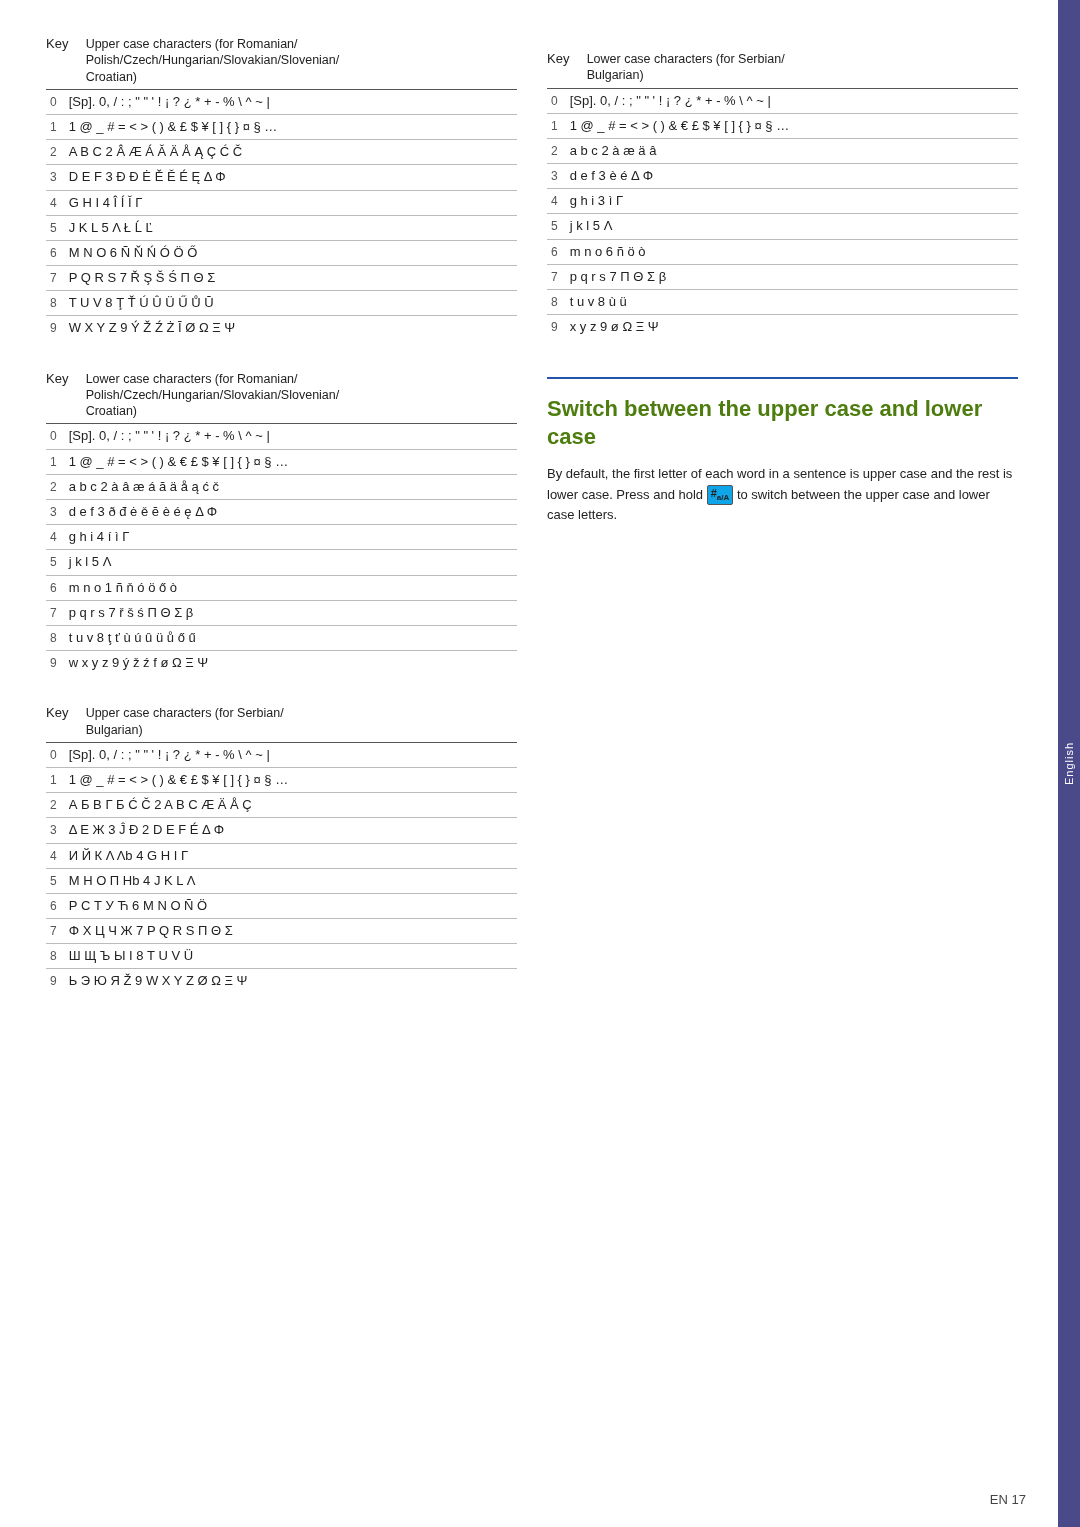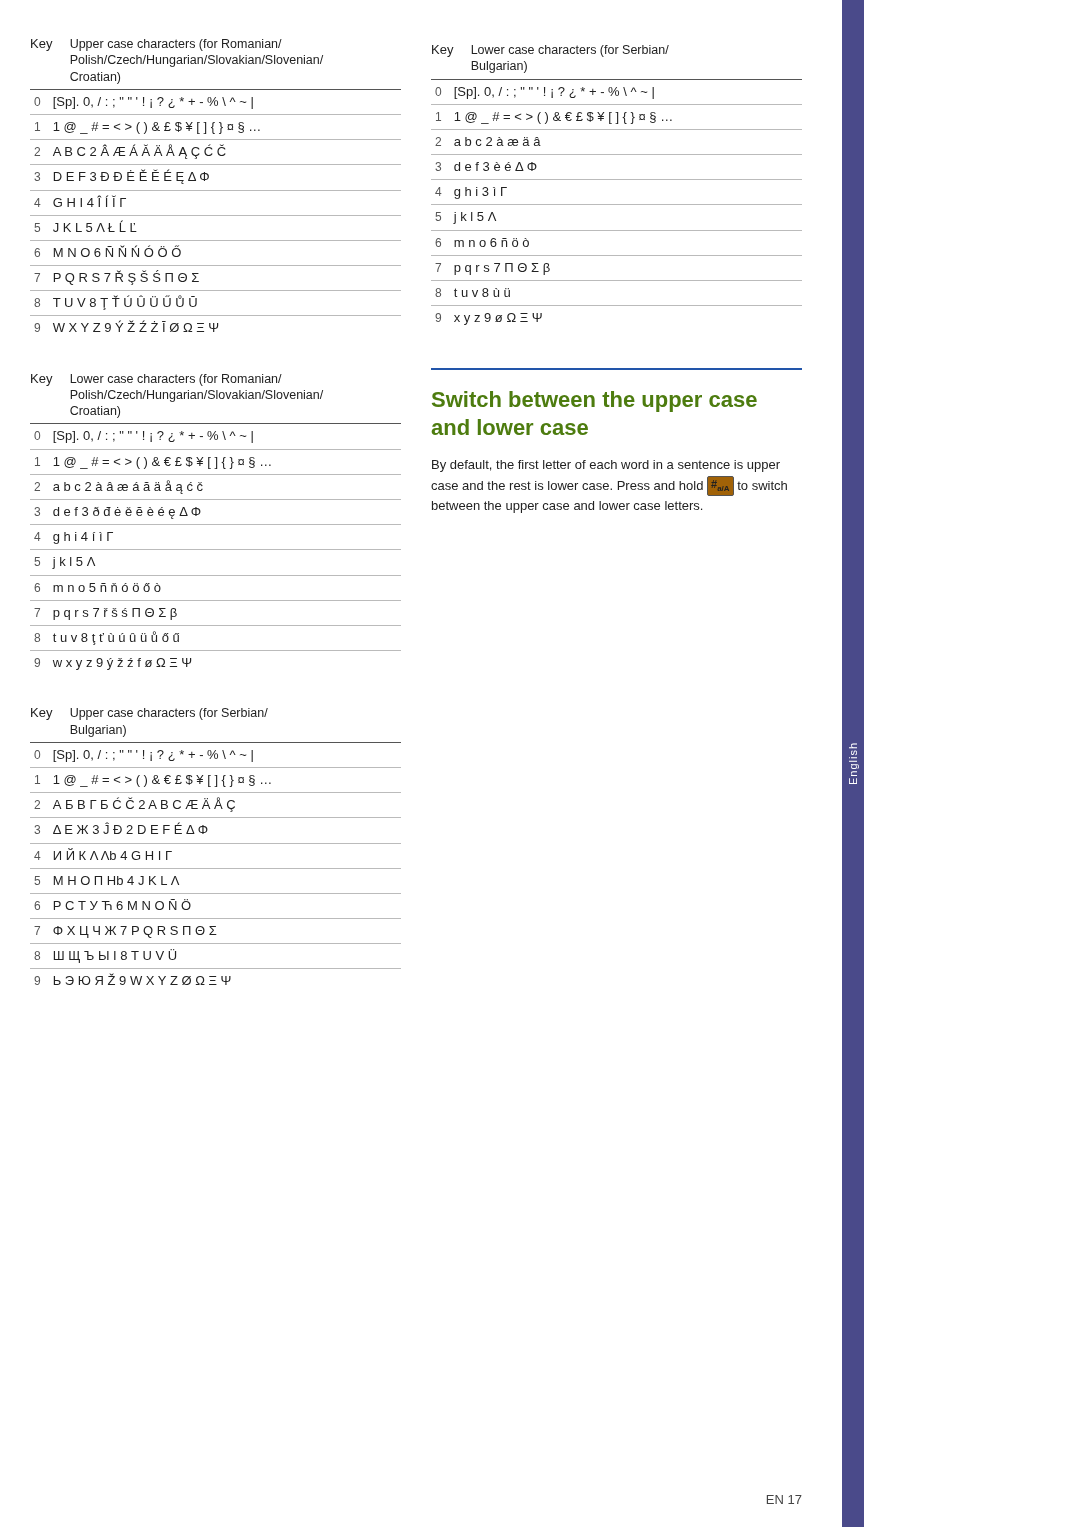--- a/index.html
+++ b/index.html
@@ -7,23 +7,24 @@
       font-family: Arial, Helvetica, sans-serif;
       font-size: 13px;
       background: #fff;
       color: #222;
       width: 1080px;
       min-height: 1527px;
       position: relative;
     }
     .page {
       display: flex;
-      width: 864px;
+      width: 1080px;
       min-height: 1527px;
       position: relative;
+      padding-left: 16px;
     }
     .sidebar-tab {
       width: 22px;
       background: #4a4a8a;
       display: flex;
       align-items: center;
       justify-content: center;
       position: absolute;
       right: 0;
       top: 0;
@@ -114,37 +115,37 @@
       color: #222;
     }
     .kbd-inline {
       display: inline-block;
       border: 1px solid #555;
       border-radius: 2px;
       padding: 0 3px;
       font-size: 11px;
       font-weight: bold;
       line-height: 1.3;
-      background: #a16207;
+      background: #0ea5e9;
       vertical-align: middle;
       position: relative;
     }
     .kbd-sub {
       font-size: 8px;
       vertical-align: sub;
     }
     .page-footer {
       position: absolute;
       bottom: 20px;
-      right: 62px;
+      right: 54px;
       font-size: 13px;
       color: #444;
     }
     .right-top-table {
-      margin-top: 6px;
+      margin-top: 15px;
     }
     .info-divider {
       border: none;
       border-top: 2.5px solid #2255aa;
       margin-bottom: 16px;
       margin-top: 4px;
     }
   </style>
 </head>
 <body>
@@ -228,21 +229,21 @@
             <tr>
               <td class="key-cell">4</td>
               <td>g h i 4 í ì Γ</td>
             </tr>
             <tr>
               <td class="key-cell">5</td>
               <td>j k l 5 Λ</td>
             </tr>
             <tr>
               <td class="key-cell">6</td>
-              <td>m n o 5 ñ ň ó ö ő ò</td>
+              <td>m n o 1 ñ ň ó ö ő ò</td>
             </tr>
             <tr>
               <td class="key-cell">7</td>
               <td>p q r s 7 ř š ś Π Θ Σ β</td>
             </tr>
             <tr>
               <td class="key-cell">8</td>
               <td>t u v 8 ţ ť ù ú û ü ů ő ű</td>
             </tr>
             <tr>

